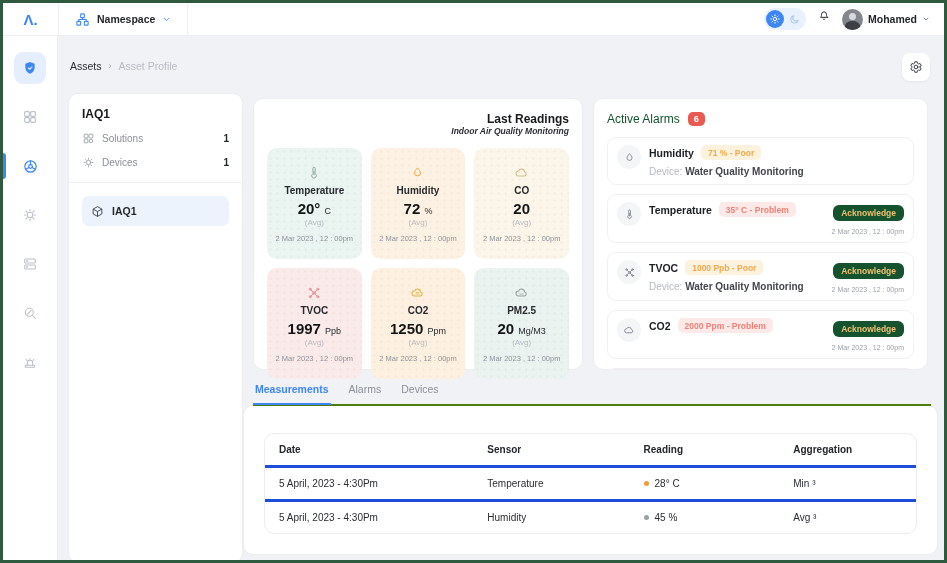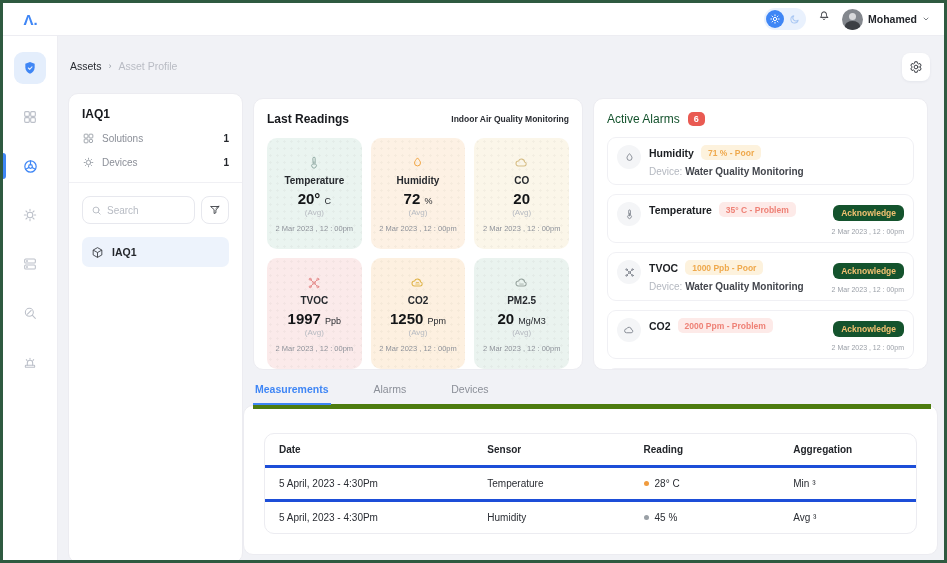--- a/index.html
+++ b/index.html
@@ -69,23 +69,23 @@
   .pa-search input::placeholder { color: #b7bbc3; }
   .pa-filter { width: 28px; height: 28px; border: 1px solid #e7e8ee; border-radius: 8px; flex: none;
                display: flex; align-items: center; justify-content: center; color: #33363c; cursor: pointer; background:#fff; }
   .pa-item { margin-top: 13px; background: #edf3fc; border-radius: 7px; height: 30px; display: flex;
              align-items: center; gap: 8px; padding: 0 9px; font-size: 10.5px; font-weight: 600;
              color: #23262b; cursor: pointer; }
   .pa-item svg { color: #33363c; }
 
   
   .panel-readings { left: 250px; top: 95px; width: 330px; height: 272px; padding: 13px; }
-  .pr-head { display: flex; justify-content: space-between; align-items: center; }
+  .pr-head { display: flex; justify-content: space-between; align-items: flex-end; flex-direction: column; }
   .pr-title { font-size: 12px; font-weight: 700; color: #17191d; }
-  .pr-sub { font-size: 8.5px; font-weight: 600; color: #2a2d33; }
+  .pr-sub { font-size: 8.5px; font-weight: 600; color: #2a2d33; font-style: italic; }
   .cards-grid { display: grid; grid-template-columns: repeat(3, 1fr); gap: 9px; margin-top: 12px; }
   .r-card { border-radius: 10px; height: 111px; display: flex; flex-direction: column; align-items: center;
             justify-content: center; text-align: center;
             background-image: radial-gradient(rgba(60,60,40,.04) 1px, transparent 1.2px); background-size: 7px 7px; }
   .bg-temp { background-color: #eaf4f0; } .bg-hum { background-color: #fdf1e4; }
   .bg-co   { background-color: #fbf6e9; } .bg-tvoc { background-color: #fbeaea; }
   .bg-co2  { background-color: #fdf0e0; } .bg-pm  { background-color: #eaf3ef; }
   .rc-icon { height: 17px; display: flex; align-items: center; }
   .ic-temp { color: #8fa8a2; } .ic-hum { color: #f0a13e; } .ic-co { color: #d6bd85; }
   .ic-tvoc { color: #e38787; } .ic-co2 { color: #e0b44a; } .ic-pm { color: #97a39e; }
@@ -113,22 +113,22 @@
   .al-dev { font-size: 10px; color: #b4b8c0; margin-top: 6px; }
   .al-dev b { color: #43464d; font-weight: 600; }
   .al-right { margin-left: auto; text-align: right; flex: none; }
   .al-action { font-size: 8.5px; font-weight: 600; border-radius: 6px; padding: 3px 8px; display: inline-block;
                border: none; cursor: pointer; font-family: "Liberation Sans", sans-serif; }
   .ac-unack { background: #e95a52; color: #fff; }
   .ac-ack { background: #14532d; color: #f2c171; }
   .al-date { font-size: 7px; color: #9ba0a8; margin-top: 7px; }
 
   
-  .tabs { position: absolute; left: 250px; top: 377px; right: 13px; display: flex; gap: 41px;
-          border-bottom: 5px solid #4d7c0f; z-index: 2; }
+  .tabs { position: absolute; left: 250px; top: 377px; right: 13px; display: flex; gap: 16px;
+          border-bottom: 2px solid #4d7c0f; z-index: 2; }
   .tab { font-size: 10.5px; color: #8b8f98; padding: 3px 2px 8px; cursor: pointer; }
   .tab.active { color: #3f86f5; font-weight: 600; border-bottom: 2px solid #3f86f5; margin-bottom: -1px; }
 
   
   .panel-table { left: 240px; top: 402px; width: 695px; height: 150px; padding: 15px 20px; }
   .tbl-title { font-size: 11.5px; font-weight: 700; color: #17191d; }
   .tbl-box { margin-top: 12px; border: 1px solid #ececf1; border-radius: 10px; overflow: hidden; }
   table { width: 100%; border-collapse: collapse; font-size: 10px; }
   th { text-align: left; font-weight: 600; color: #23262b; padding: 10px 14px; }
   td { padding: 10px 14px; border-top: 3px solid #1d4ed8; color: #2a2d33; }
@@ -143,20 +143,36 @@
 </style>
 </head>
 <body>
 
 <div class="frame">
 
   <div class="topbar">
     <div class="logo-box">
       <span class="logo">Λ.</span>
     </div>
+    <div class="ns">
+      <span>
+        <svg width="15" height="15" viewBox="0 0 24 24" fill="none" stroke="currentColor" stroke-width="1.7" stroke-linecap="round" stroke-linejoin="round">
+            <rect x="9" y="3" width="6" height="6" rx="1.2"></rect>
+            <rect x="3" y="15" width="6" height="6" rx="1.2"></rect>
+            <rect x="15" y="15" width="6" height="6" rx="1.2"></rect>
+            <path d="M12 9v3M6 15v-3h12v3"></path>
+          </svg>
+      </span>
+      <span>Namespace</span>
+      <span class="chev">
+        <svg width="9" height="9" viewBox="0 0 24 24" fill="none" stroke="currentColor" stroke-width="2.4" stroke-linecap="round">
+            <path d="M6 9l6 6 6-6"></path>
+          </svg>
+      </span>
+    </div>
     <div class="topbar-right">
       <div class="theme-toggle">
         <span class="tt-sun">
           <svg width="10" height="10" viewBox="0 0 24 24" fill="none" stroke="currentColor" stroke-width="2.4" stroke-linecap="round">
               <circle cx="12" cy="12" r="4"></circle>
               <path d="M12 2v2M12 20v2M2 12h2M20 12h2M4.9 4.9l1.4 1.4M17.7 17.7l1.4 1.4M19.1 4.9l-1.4 1.4M6.3 17.7l-1.4 1.4"></path>
             </svg>
         </span>
         <span class="tt-moon">
           <svg width="11" height="11" viewBox="0 0 24 24" fill="none" stroke="currentColor" stroke-width="2.2" stroke-linecap="round" stroke-linejoin="round">
@@ -283,39 +299,20 @@
       <span>
         <svg width="13" height="13" viewBox="0 0 24 24" fill="none" stroke="currentColor" stroke-width="1.7" stroke-linecap="round">
             <circle cx="12" cy="12" r="4"></circle>
             <path d="M12 4v2M12 18v2M4 12h2M18 12h2M6.3 6.3l1.4 1.4M16.3 16.3l1.4 1.4M17.7 6.3l-1.4 1.4M7.7 16.3l-1.4 1.4"></path>
           </svg>
       </span>
       <span>Devices</span>
       <span class="pa-val">1</span>
     </div>
     <div class="pa-div"></div>
-    <div class="pa-search-row">
-      <div class="pa-search">
-        <span>
-          <svg width="11" height="11" viewBox="0 0 24 24" fill="none" stroke="currentColor" stroke-width="2" stroke-linecap="round">
-              <circle cx="11" cy="11" r="6.5"></circle>
-              <path d="M16 16l4 4"></path>
-            </svg>
-        </span>
-        <input type="text" placeholder="Search" style="">
-      </div>
-      <div class="pa-filter">
-        <span>
-          <svg width="12" height="12" viewBox="0 0 24 24" fill="none" stroke="currentColor" stroke-width="1.7" stroke-linecap="round" stroke-linejoin="round">
-              <path d="M4 5h16l-6.2 7v5.5L10.2 19v-7z"></path>
-              <path d="M14.5 8.5L19 4"></path>
-            </svg>
-        </span>
-      </div>
-    </div>
     <div class="pa-item">
       <span>
         <svg width="13" height="13" viewBox="0 0 24 24" fill="none" stroke="currentColor" stroke-width="1.6" stroke-linejoin="round">
             <path d="M12 3l8 4.5v9L12 21l-8-4.5v-9z"></path>
             <path d="M12 12l8-4.5M12 12L4 7.5M12 12v9"></path>
           </svg>
       </span>
       <span>IAQ1</span>
     </div>
   </div>

